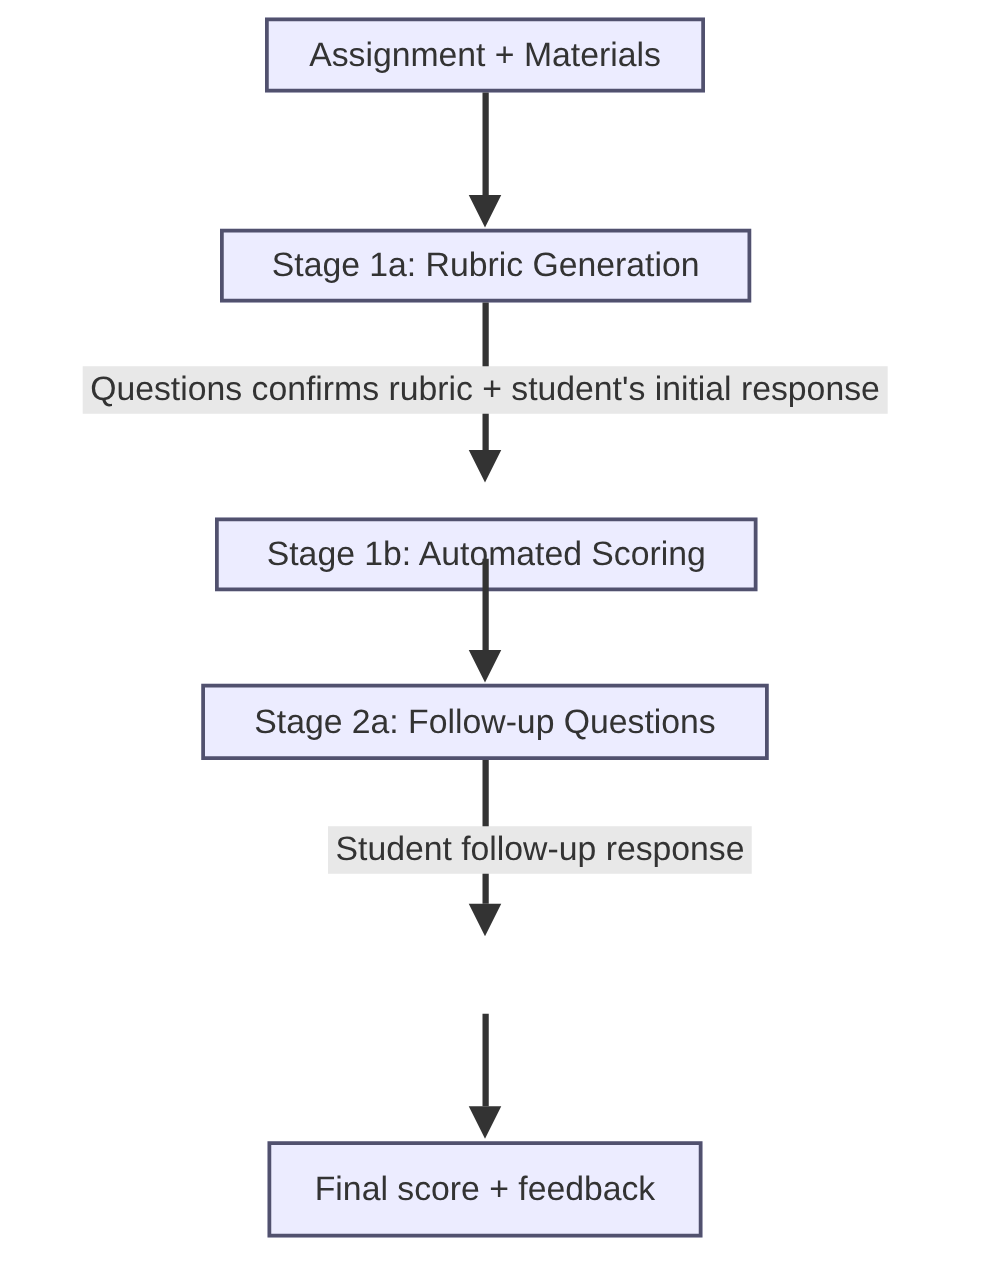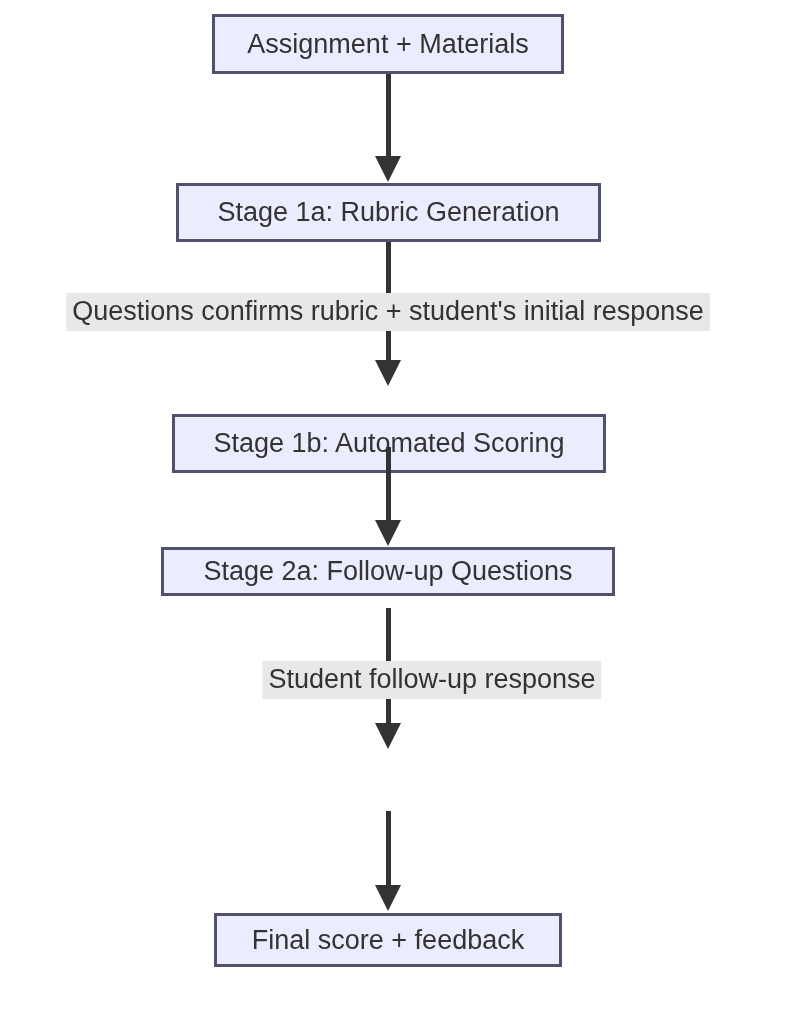--- a/index.html
+++ b/index.html
@@ -87,29 +87,29 @@
   <div class="edge-label" style="top:293px;">Questions confirms rubric + student's initial response</div>
   <div class="arrow-head" style="top:360px;"></div>
 
   <div class="node" style="left:172px; top:388px; width:434px; height:59px;margin-top:26px;">
     <span>Stage 1b: Automated Scoring</span>
   </div>
 
   <div class="arrow-line" style="top:447px; height:73px;"></div>
   <div class="arrow-head" style="top:520px;"></div>
 
-  <div class="node" style="left:161px; top:547px; width:454px; height:49px;">
+  <div class="node" style="left:161px; top:547px; width:454px; height:61px;">
     <span>Stage 2a: Follow-up Questions</span>
   </div>
 
   <div class="arrow-line" style="top:608px; height:115px;"></div>
   <div class="edge-label" style="top:661px;margin-left:44px;">Student follow-up response</div>
   <div class="arrow-head" style="top:723px;"></div>
 
 
   <div class="arrow-line" style="top:811px; height:74px;"></div>
   <div class="arrow-head" style="top:885px;"></div>
 
-  <div class="node" style="left:214px; top:913px; width:348px; height:54px;">
+  <div class="node" style="left:214px; top:913px; width:348px; height:77px;">
     <span>Final score + feedback</span>
   </div>
 
 </div>
 
 </body></html>

